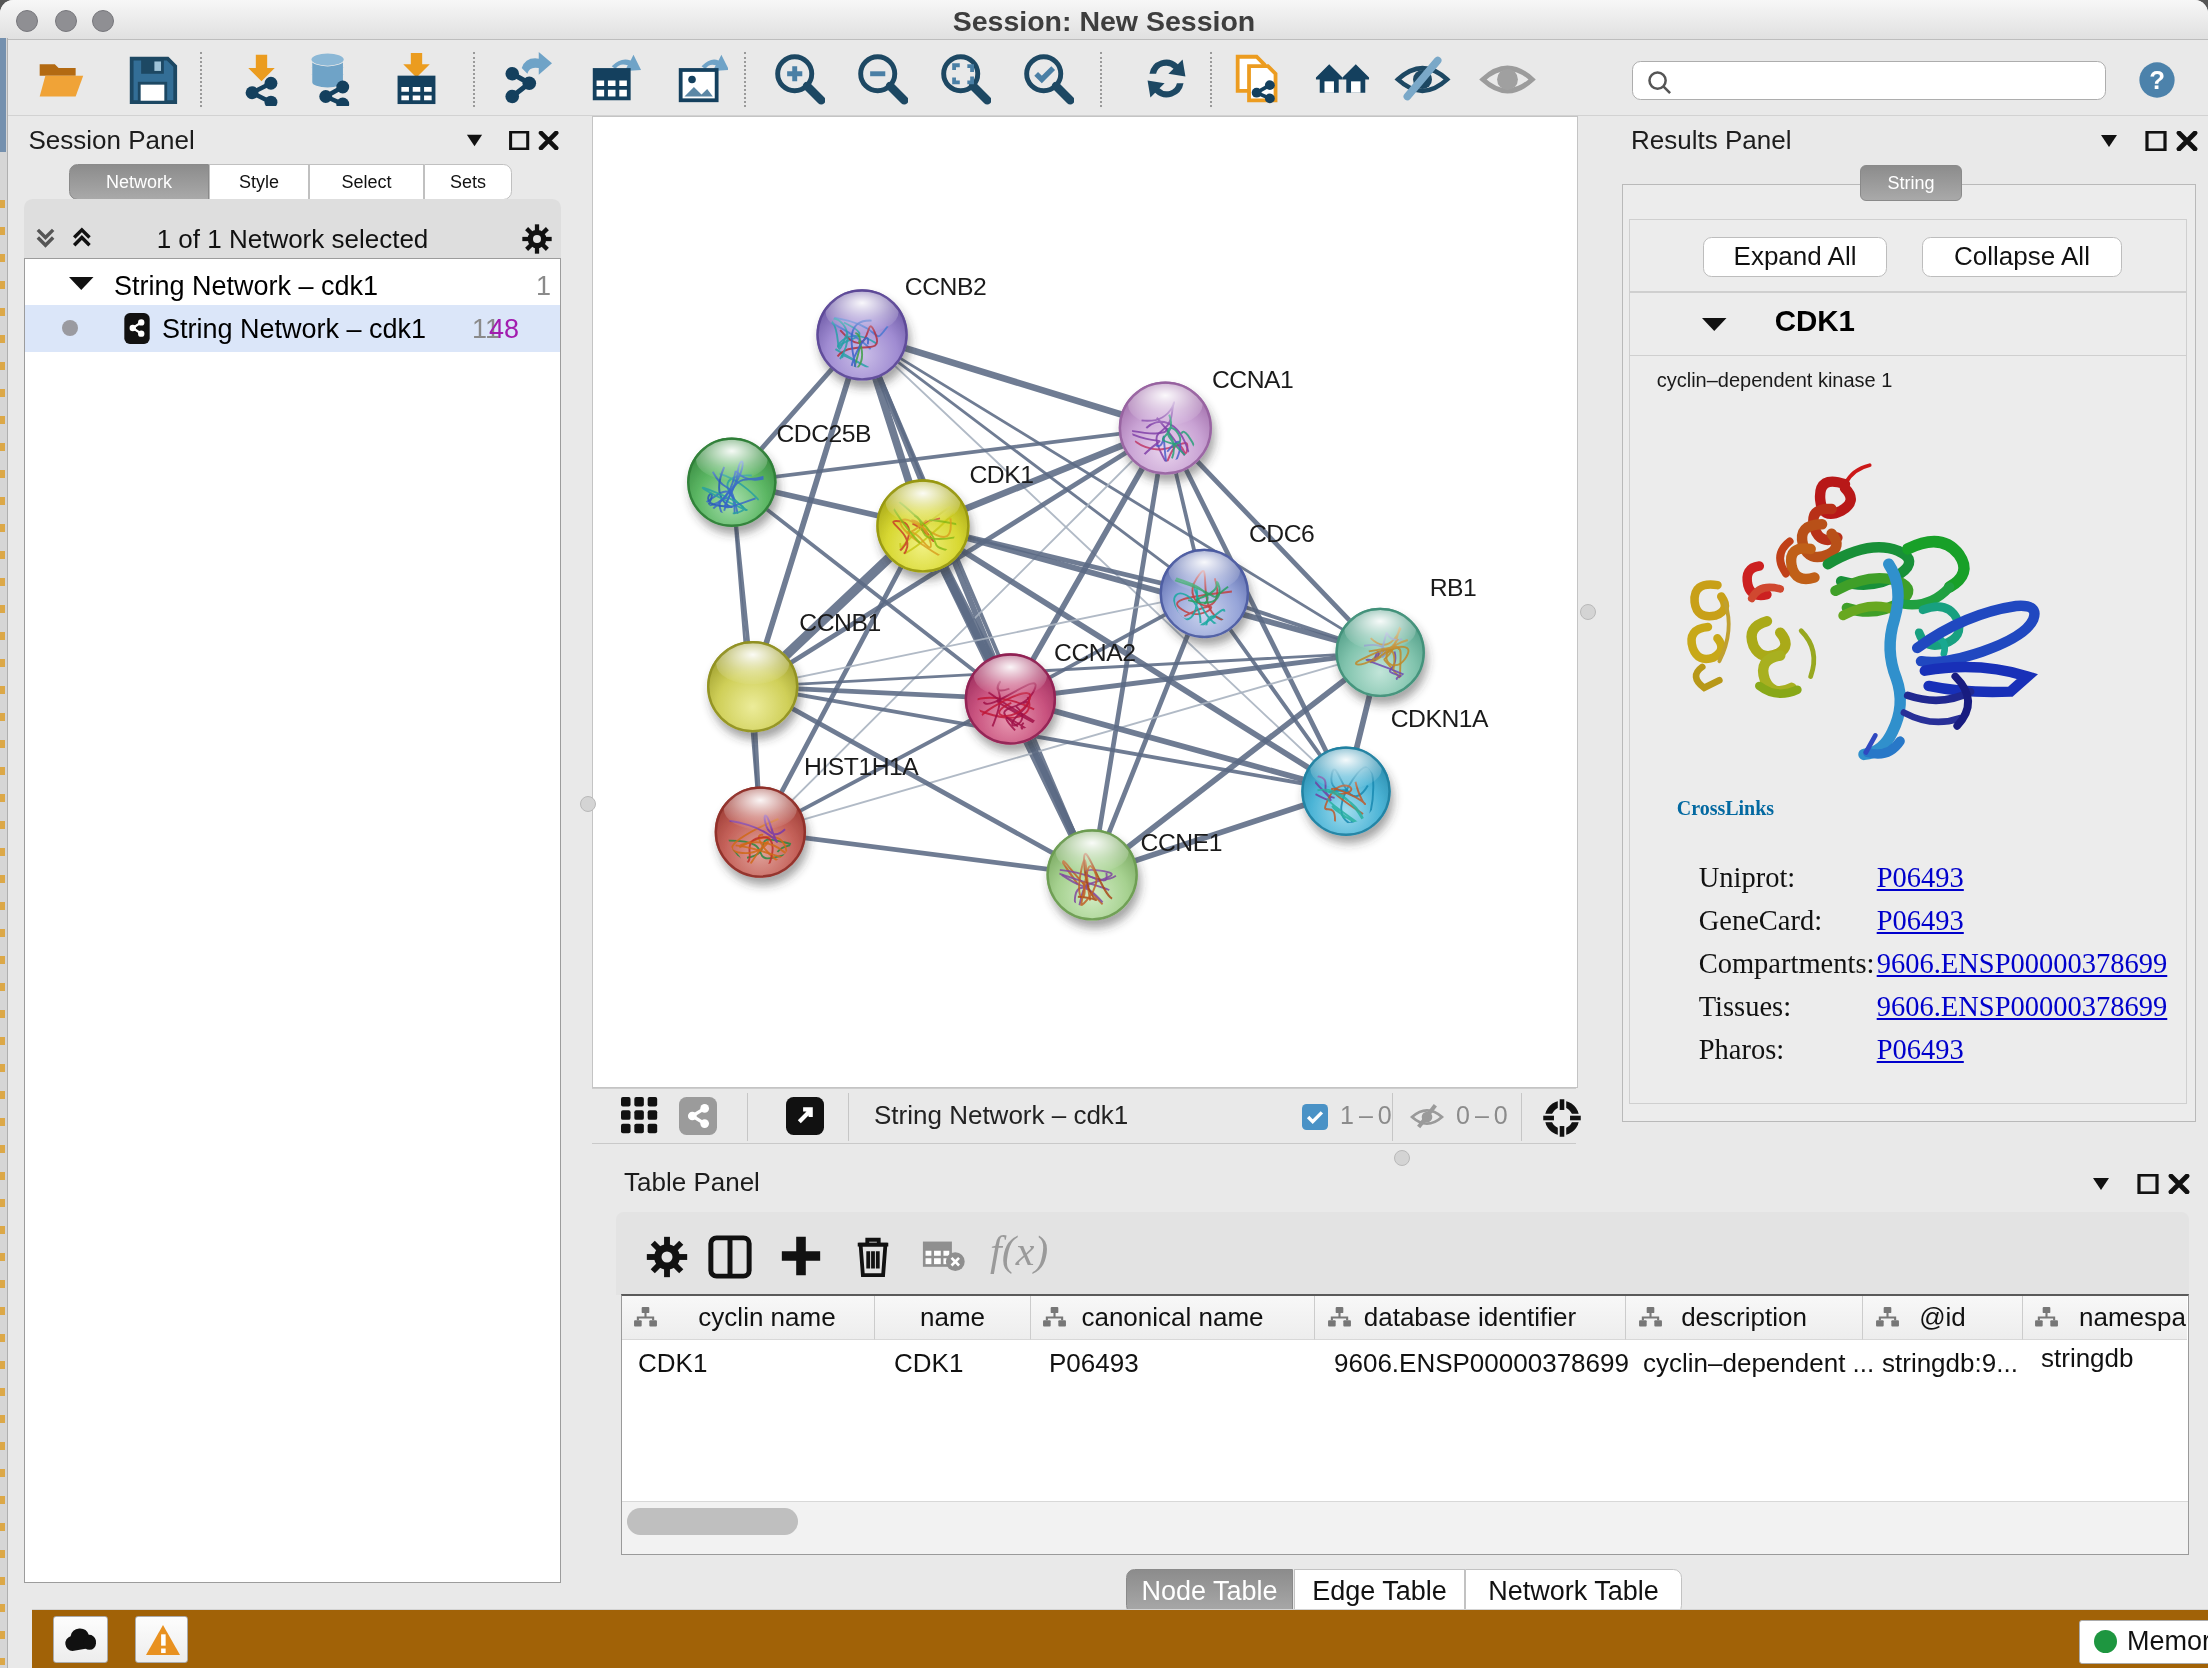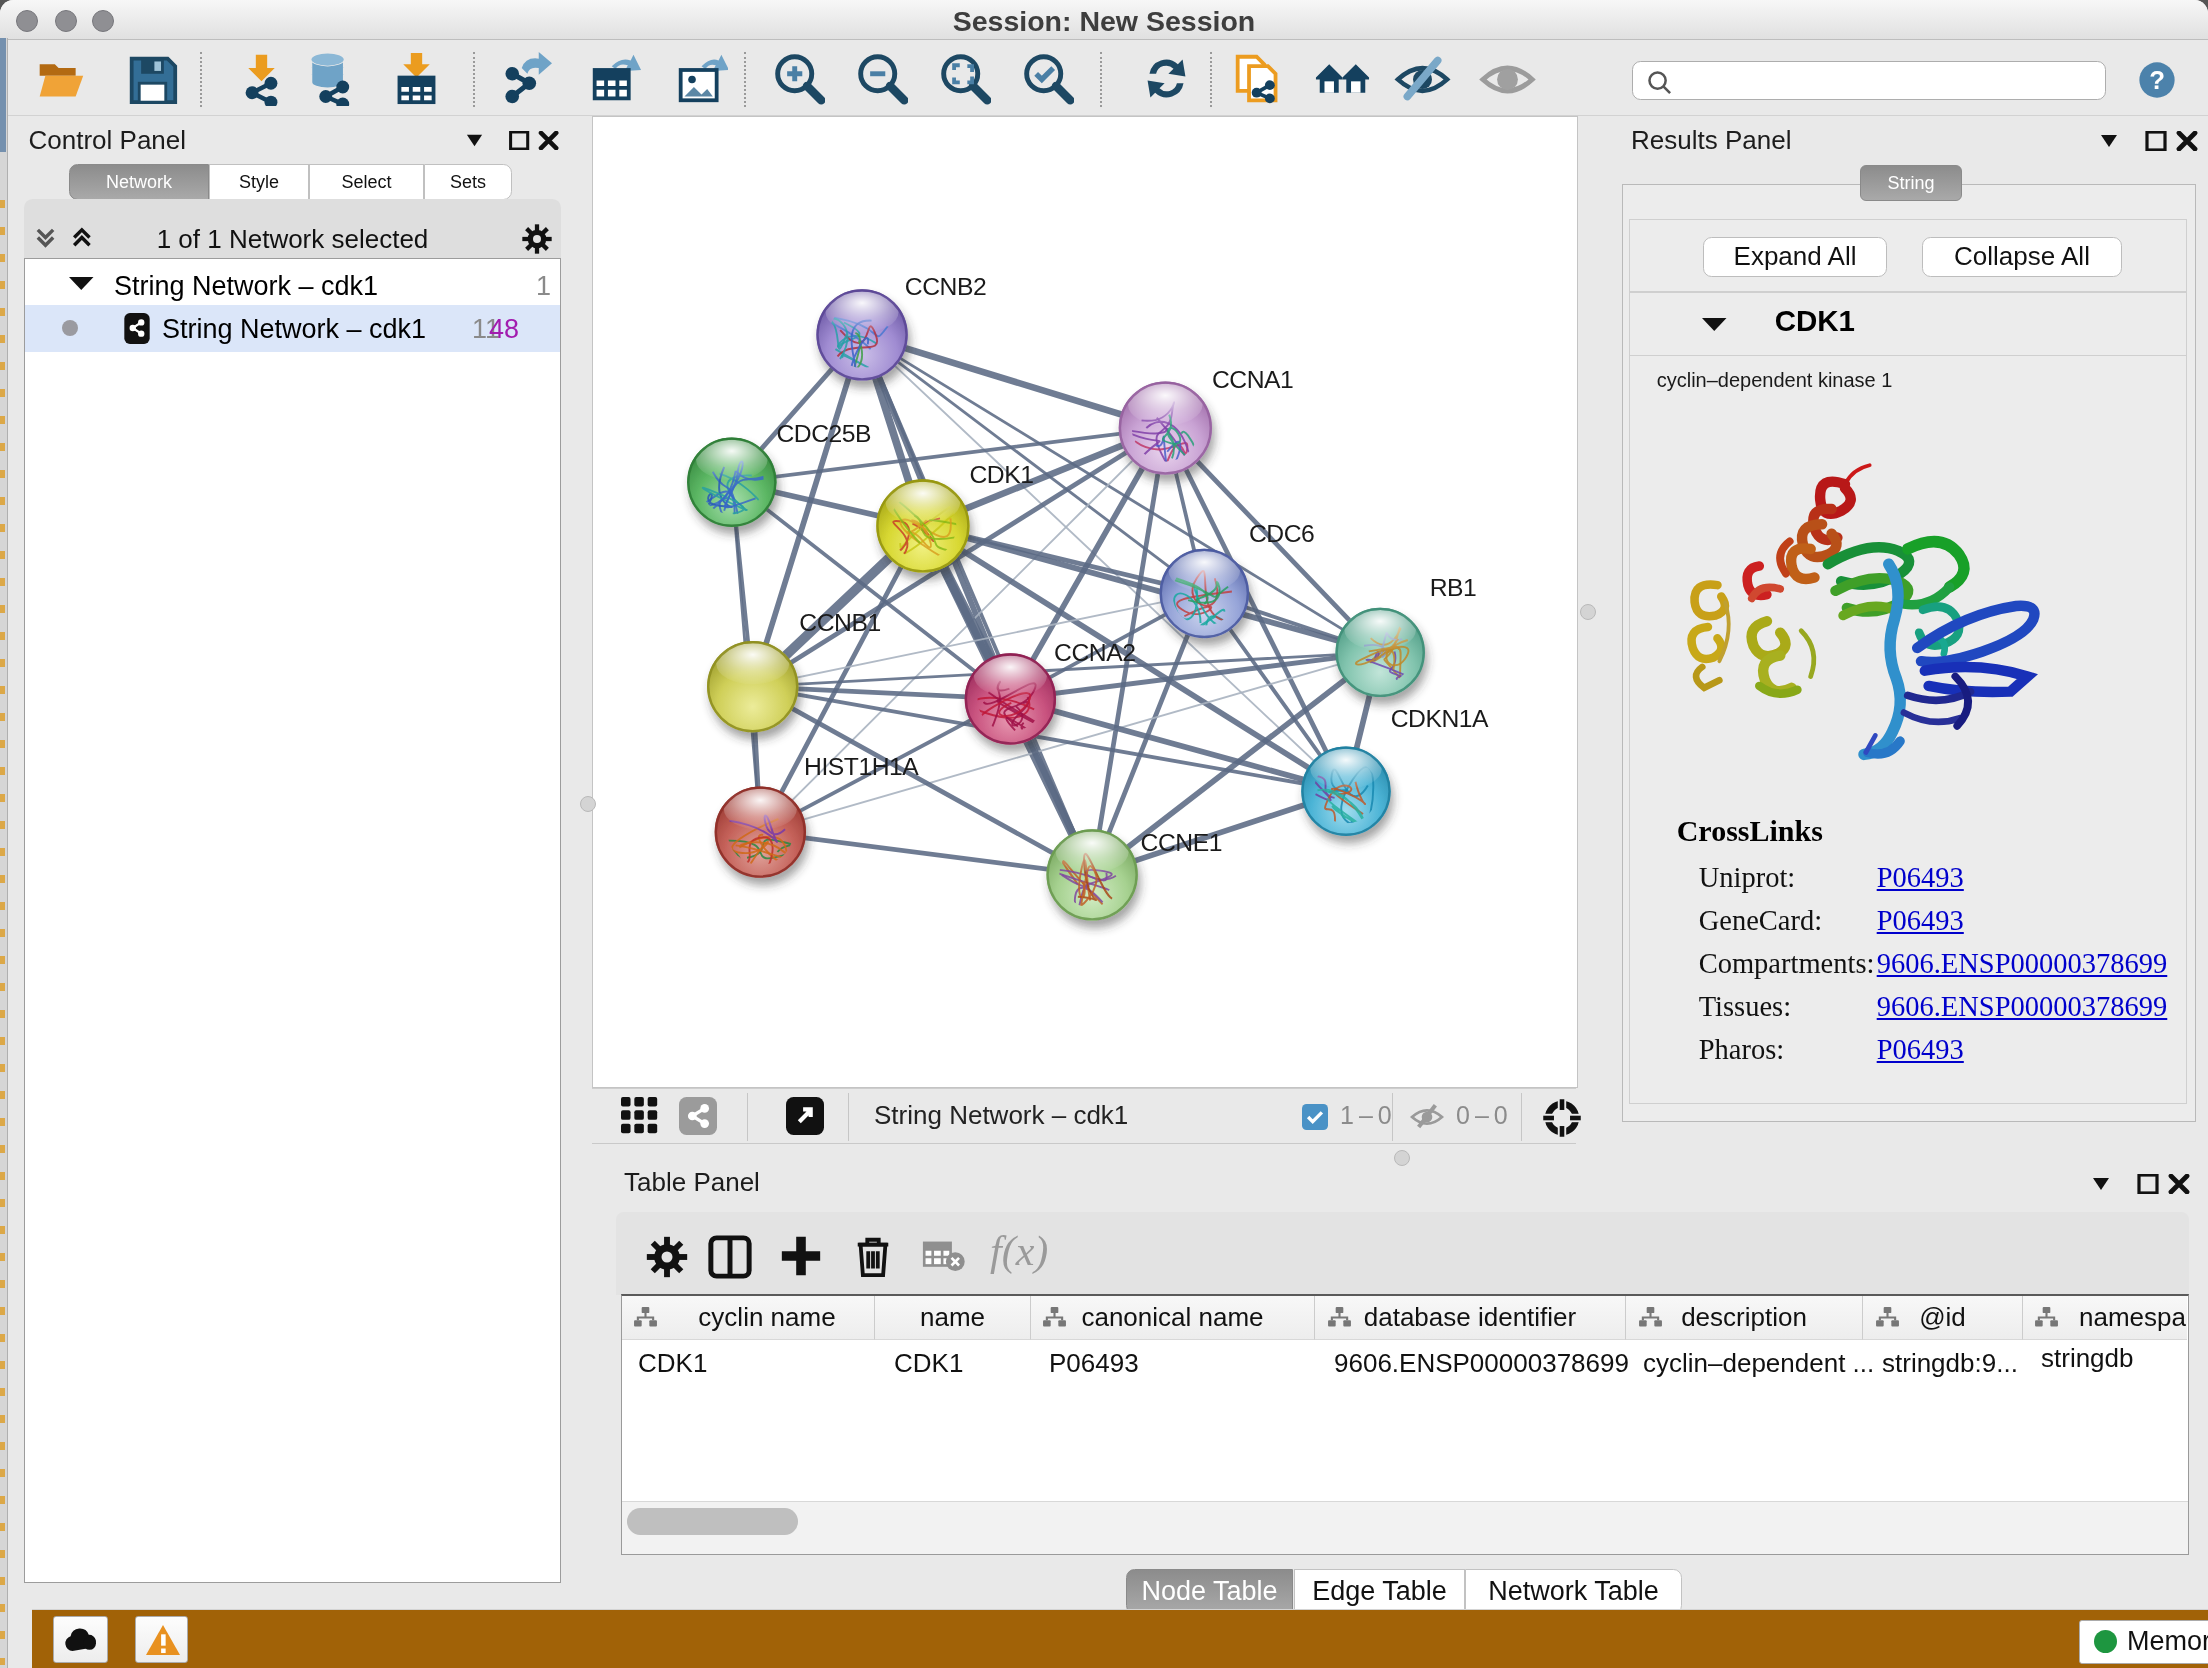--- a/index.html
+++ b/index.html
@@ -231,21 +231,21 @@
         <circle cx="6" cy="6" r="4.2" fill="none" stroke="#555" stroke-width="1.3"></circle>
         <path d="M9 9 L12.5 12.5" stroke="#555" stroke-width="1.3"></path>
       </svg>
     </div>
     <svg class="tbi" style="left:2138px;top:19px" width="38" height="38" viewBox="0 0 28 28">
       <circle cx="14" cy="14" r="13" fill="#4c82ab"></circle>
       <text x="14" y="21" font-size="19" font-weight="bold" fill="#fff" text-anchor="middle" font-family="Liberation Sans">?</text>
     </svg>
   </div>
 
-  <div class="ptitle" style="left:28.5px;top:125px">Control Panel</div>
+  <div class="ptitle" style="left:28.5px;top:125px">Session Panel</div>
   <svg class="pwidg" style="left:465px;top:131px" width="95" height="19" viewBox="0 0 50 10">
     <path d="M1 2 L9 2 L5 8z" fill="#111"></path>
     <rect x="24" y="0.5" width="9" height="9" fill="none" stroke="#111" stroke-width="1.6"></rect>
     <path d="M40 1 L48 9 M48 1 L40 9" stroke="#111" stroke-width="2.4" stroke-linecap="round"></path>
   </svg>
   <div class="tab tabsel" style="left:69px;top:164px;width:140px;border-radius:8.6px 0 0 8.6px">Network</div>
   <div class="tab" style="left:209px;top:164px;width:100px">Style</div>
   <div class="tab" style="left:309px;top:164px;width:115px">Select</div>
   <div class="tab" style="left:424px;top:164px;width:88px;border-radius:0 8.6px 8.6px 0">Sets</div>
 
@@ -755,21 +755,21 @@
             <path d="M280 196 q14 4 10 18" stroke="#18a890" stroke-width="7" fill="none" stroke-linecap="round"></path>
             <path d="M232 120 q16 24 6 58 q-10 32 2 62 q10 28 -4 56 q-10 22 -30 24" stroke="#3090cc" stroke-width="12" fill="none" stroke-linecap="round"></path>
             <path d="M210 318 q22 6 34 -12" stroke="#2878c8" stroke-width="10" fill="none" stroke-linecap="round"></path>
             <path d="M262 208 q50 -36 104 -44 q24 -2 18 14 q-8 18 -54 34 q-42 14 -64 10" stroke="#2048c0" stroke-width="11" fill="none" stroke-linecap="round"></path>
             <path d="M270 232 q56 -10 108 6 l-18 16 q-48 2 -86 -6" stroke="#1830b8" stroke-width="11" fill="none" stroke-linecap="round"></path>
             <path d="M252 258 q36 12 66 -4" stroke="#202890" stroke-width="8" fill="none" stroke-linecap="round"></path>
             <path d="M248 276 q30 16 58 6" stroke="#283098" stroke-width="7" fill="none" stroke-linecap="round"></path>
             <path d="M302 238 q26 26 2 52" stroke="#181c80" stroke-width="8" fill="none" stroke-linecap="round"></path>
             <path d="M218 300 l-10 18" stroke="#3048c0" stroke-width="5" fill="none" stroke-linecap="round"></path>
           </svg>
-        <div style="position:absolute;left:47px;top:521px;font-family:'Liberation Serif',serif;font-size:30px;font-weight:bold;color:#000000">CrossLinks</div>
+        <div style="position:absolute;left:47px;top:504px;font-family:'Liberation Serif',serif;font-size:20px;font-weight:bold;color:#0369a1">CrossLinks</div>
         <div style="position:absolute;left:69px;top:563px;font-family:'Liberation Serif',serif;font-size:28.5px;color:#111;line-height:43px">
           <div>Uniprot:</div>
             <div>GeneCard:</div>
             <div>Compartments:</div>
             <div>Tissues:</div>
             <div>Pharos:</div>
         </div>
         <div style="position:absolute;left:247px;top:563px;font-family:'Liberation Serif',serif;font-size:28.5px;line-height:43px">
           <div><a class="lnk">P06493</a></div>
           <div><a class="lnk">P06493</a></div>

